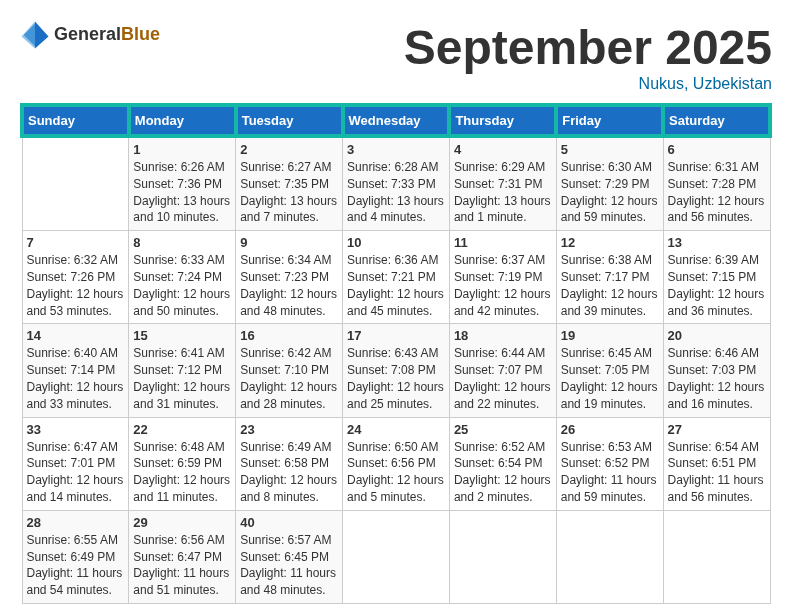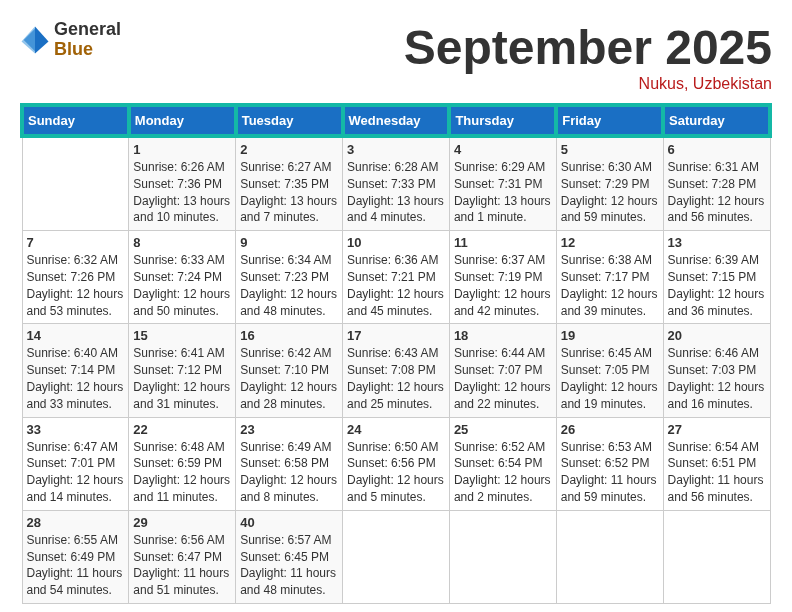--- a/index.html
+++ b/index.html
@@ -16,42 +16,42 @@
       align-items: flex-start;
       margin-bottom: 10px;
     }
     .logo {
       display: flex;
       align-items: center;
       gap: 4px;
     }
     .logo-text {
       display: flex;
-      flex-direction: column;
+      flex-direction: row;
       font-size: 18px;
       font-weight: bold;
       line-height: 1.1;
     }
     .logo-general { color: #333; }
     .logo-blue { color: #a16207; }
     .logo-icon {
       width: 30px;
       height: 30px;
     }
     .title-block {
       text-align: right;
     }
     .month-title {
       font-size: 48px;
       font-weight: bold;
       color: #333;
     }
     .location {
       font-size: 16px;
-      color: #b91c1c;
+      color: #0369a1;
     }
     table {
       width: 100%;
       border-collapse: collapse;
       font-size: 11px;
     }
     thead tr th {
       background-color: #1a6fc4;
       color: #fff;
       padding: 6px 4px;

